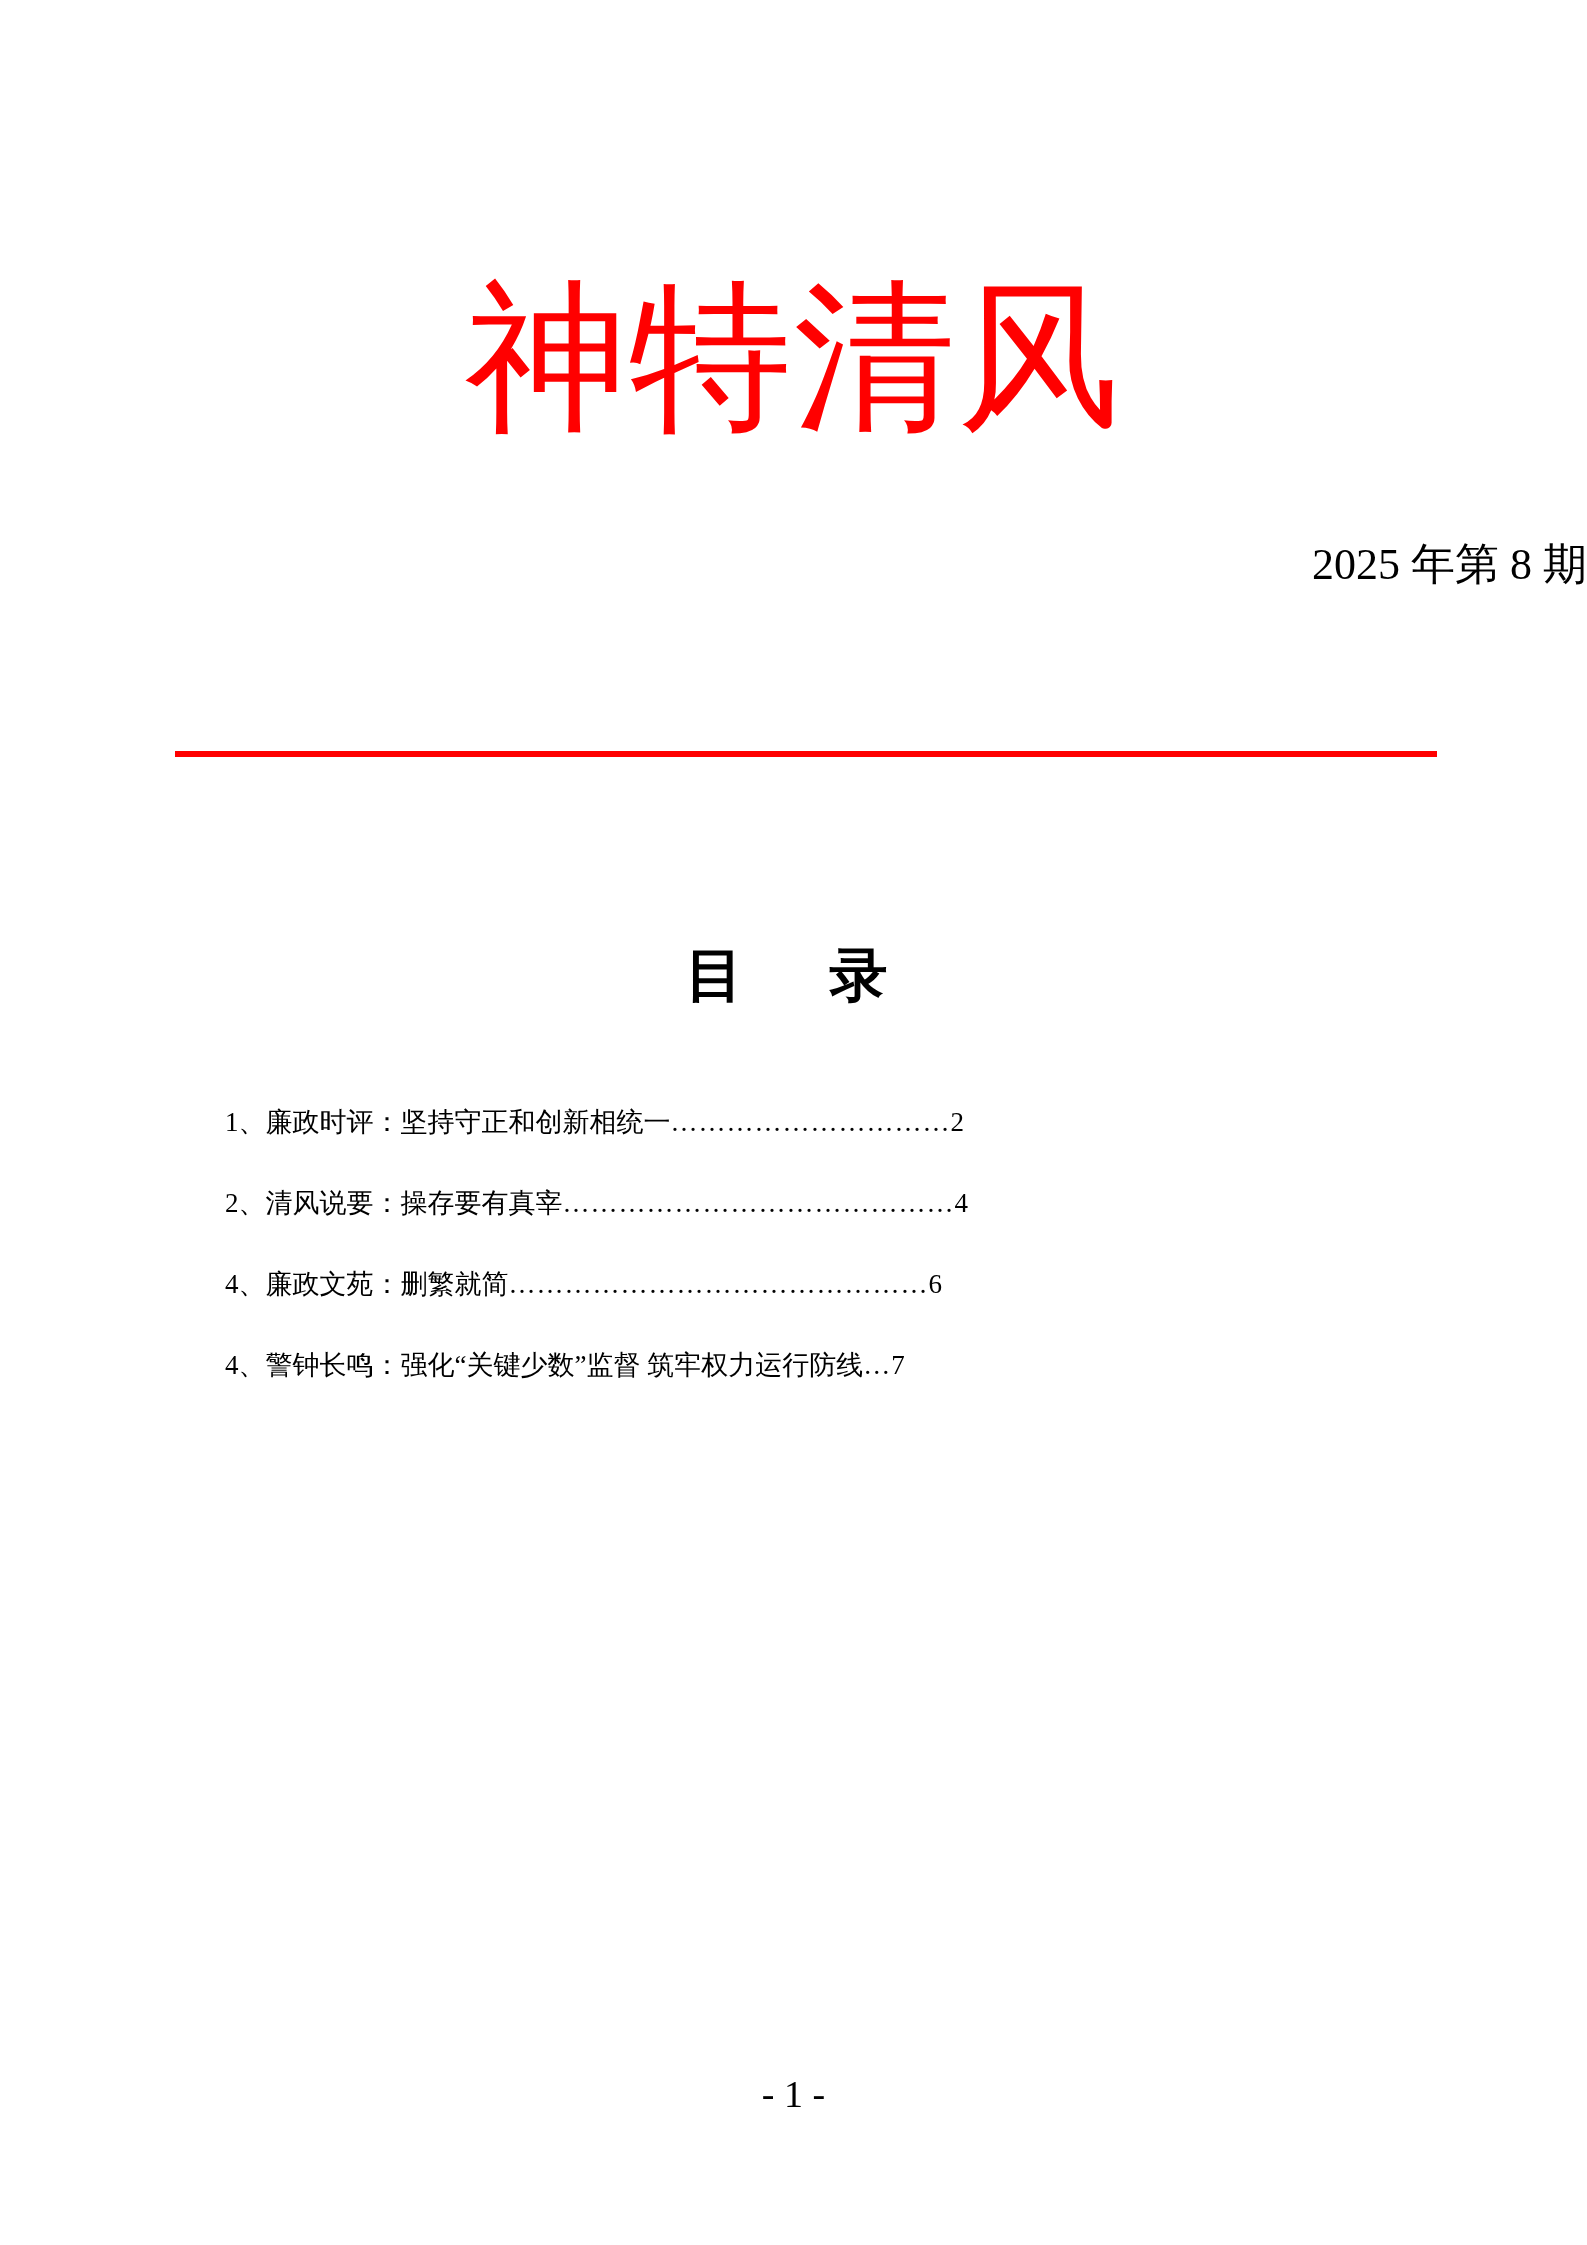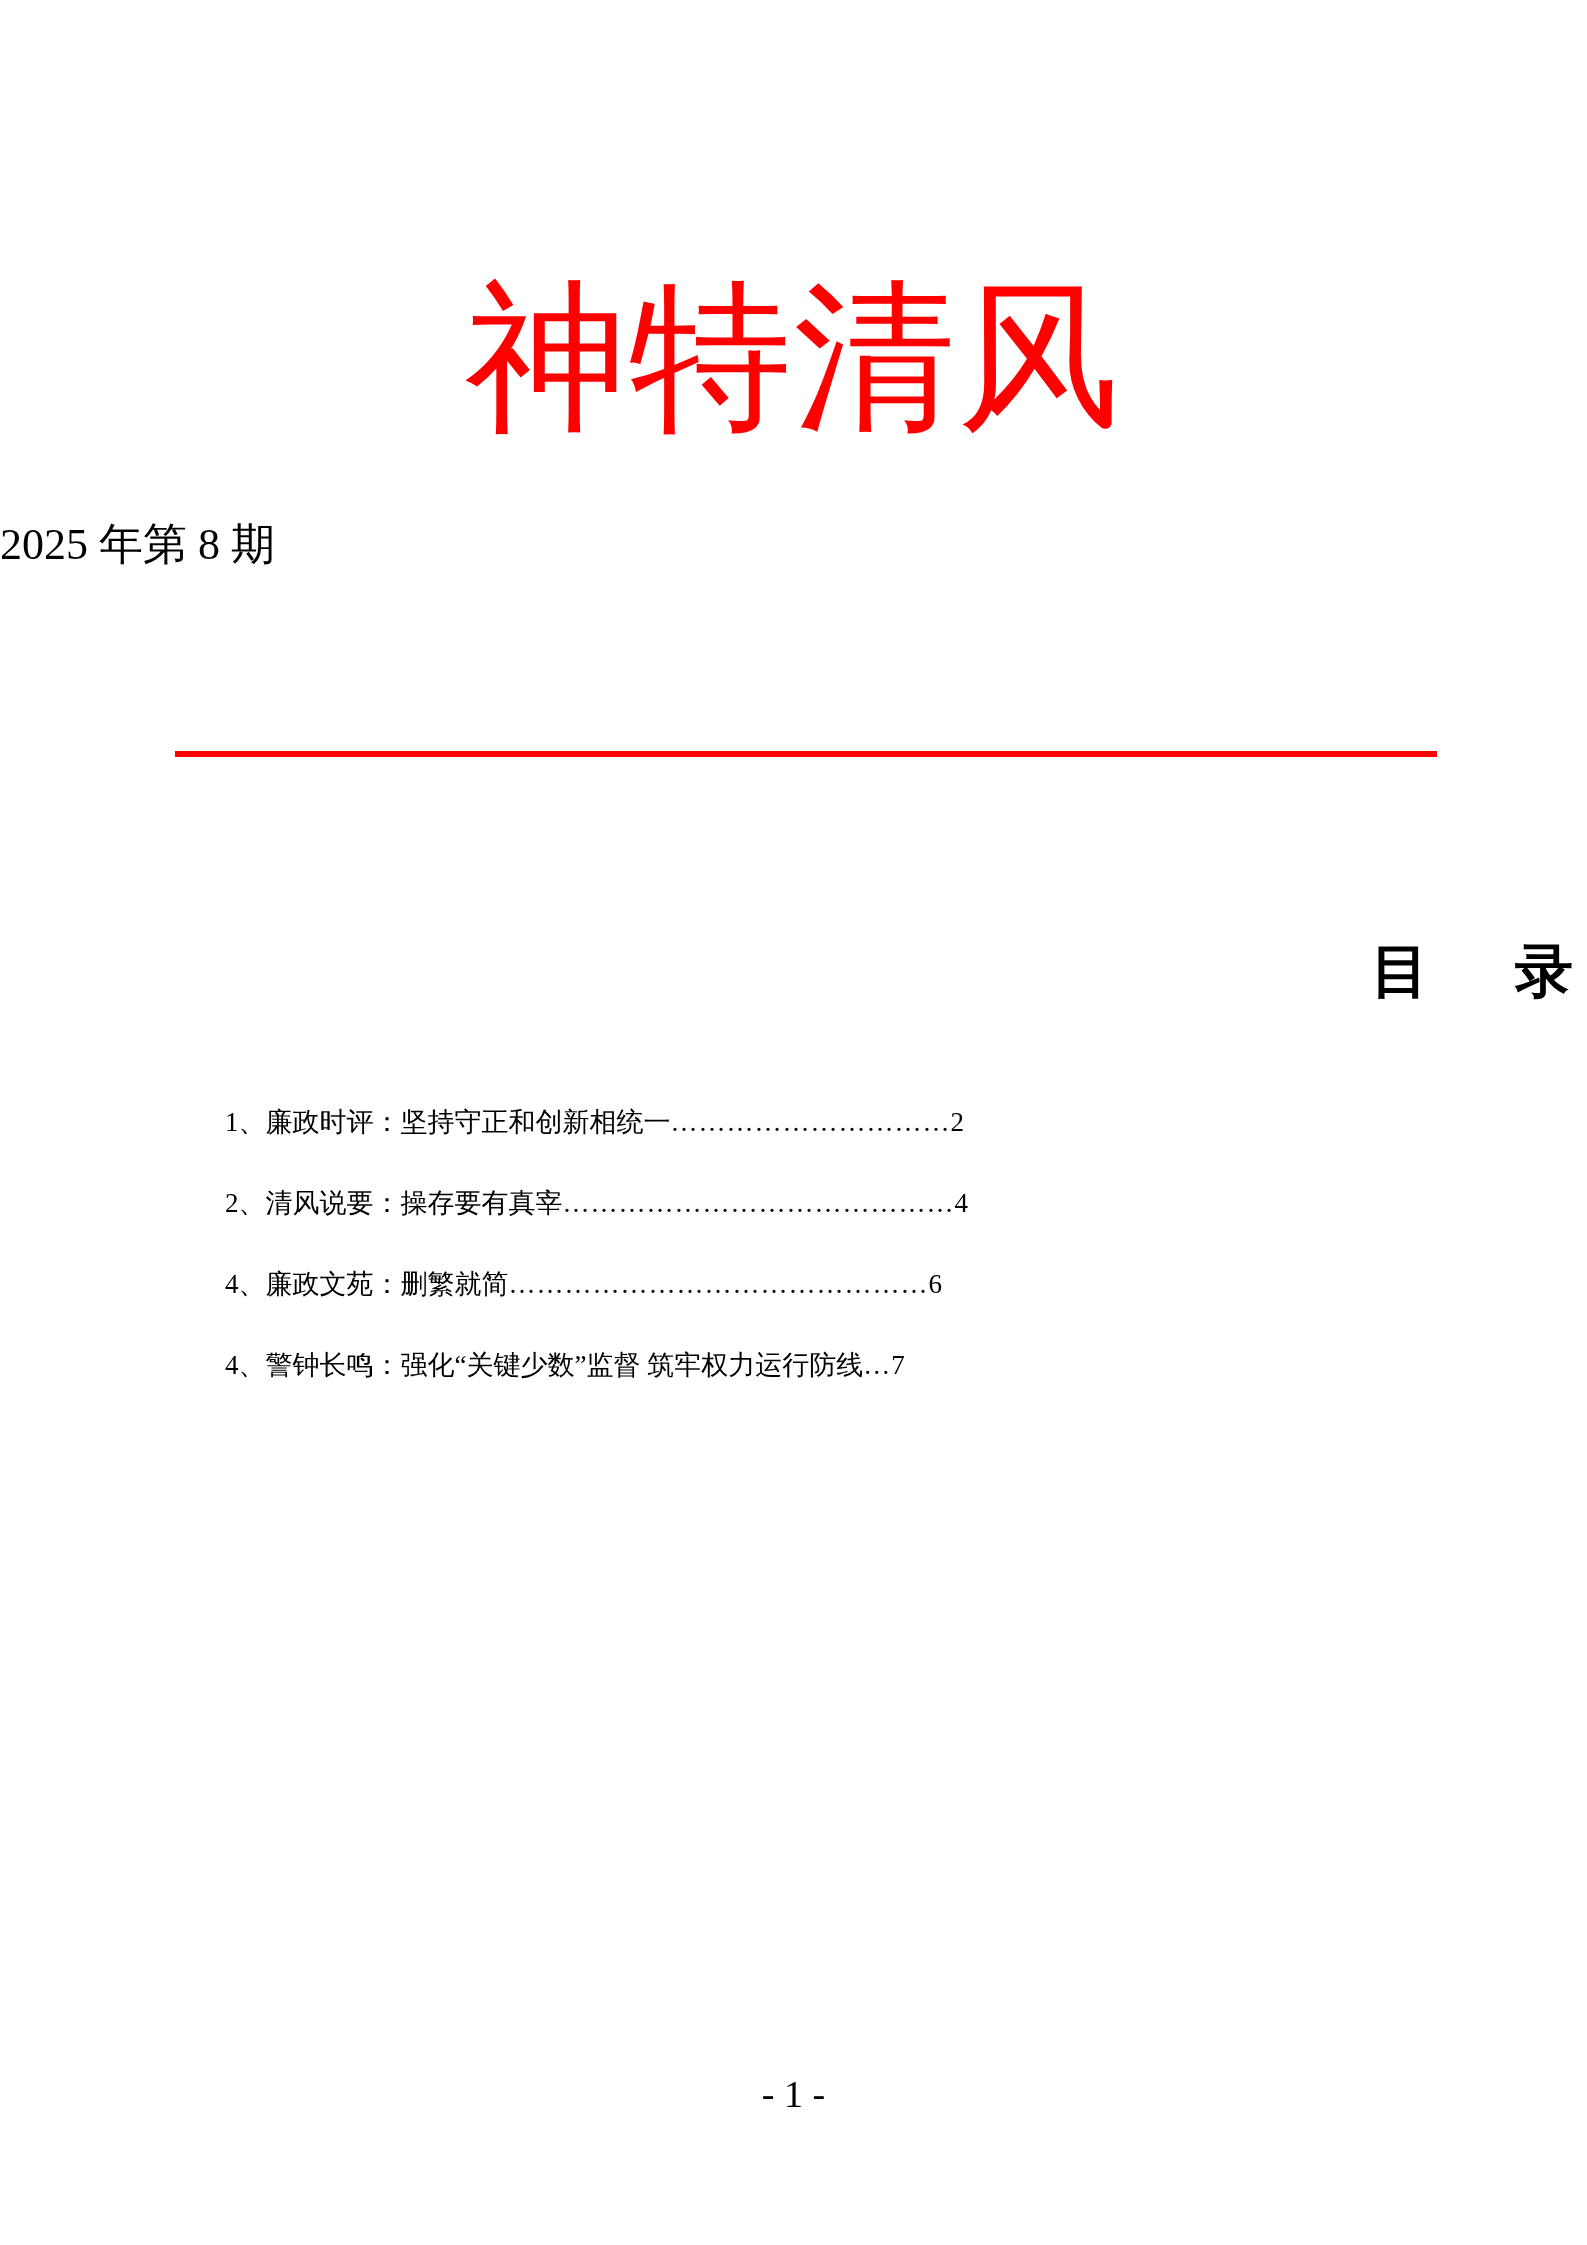--- a/index.html
+++ b/index.html
@@ -24,24 +24,24 @@
     margin: 0;
     text-align: center;
     font-size: 162px;
     line-height: 1.2;
     font-weight: normal;
     letter-spacing: 2px;
     color: #ff0000;
   }
   .issue {
     position: absolute;
-    top: 516px;
+    top: 536px;
     left: 0;
     width: 100%;
-    text-align: left;
+    text-align: right;
     font-size: 44px;
     line-height: 1.3;
   }
   .pub-row {
     position: absolute;
     top: 658px;
     left: 205px;
     right: 237px;
     display: flex;
     justify-content: space-between;
@@ -56,26 +56,25 @@
     width: 1262px;
     height: 6px;
     background: #ff0000;
   }
   .toc-heading {
     position: absolute;
     top: 938px;
     left: 0;
     width: 100%;
     margin: 0;
-    text-align: right;
+    text-align: center;
     font-size: 58px;
     font-weight: bold;
     letter-spacing: 14px;
     line-height: 1.3;
-    font-family: Liberation Mono, monospace;
   }
   .toc {
     position: absolute;
     top: 1098px;
     left: 225px;
     right: 150px;
     margin: 0;
     padding: 0;
     list-style: none;
     font-size: 27px;

